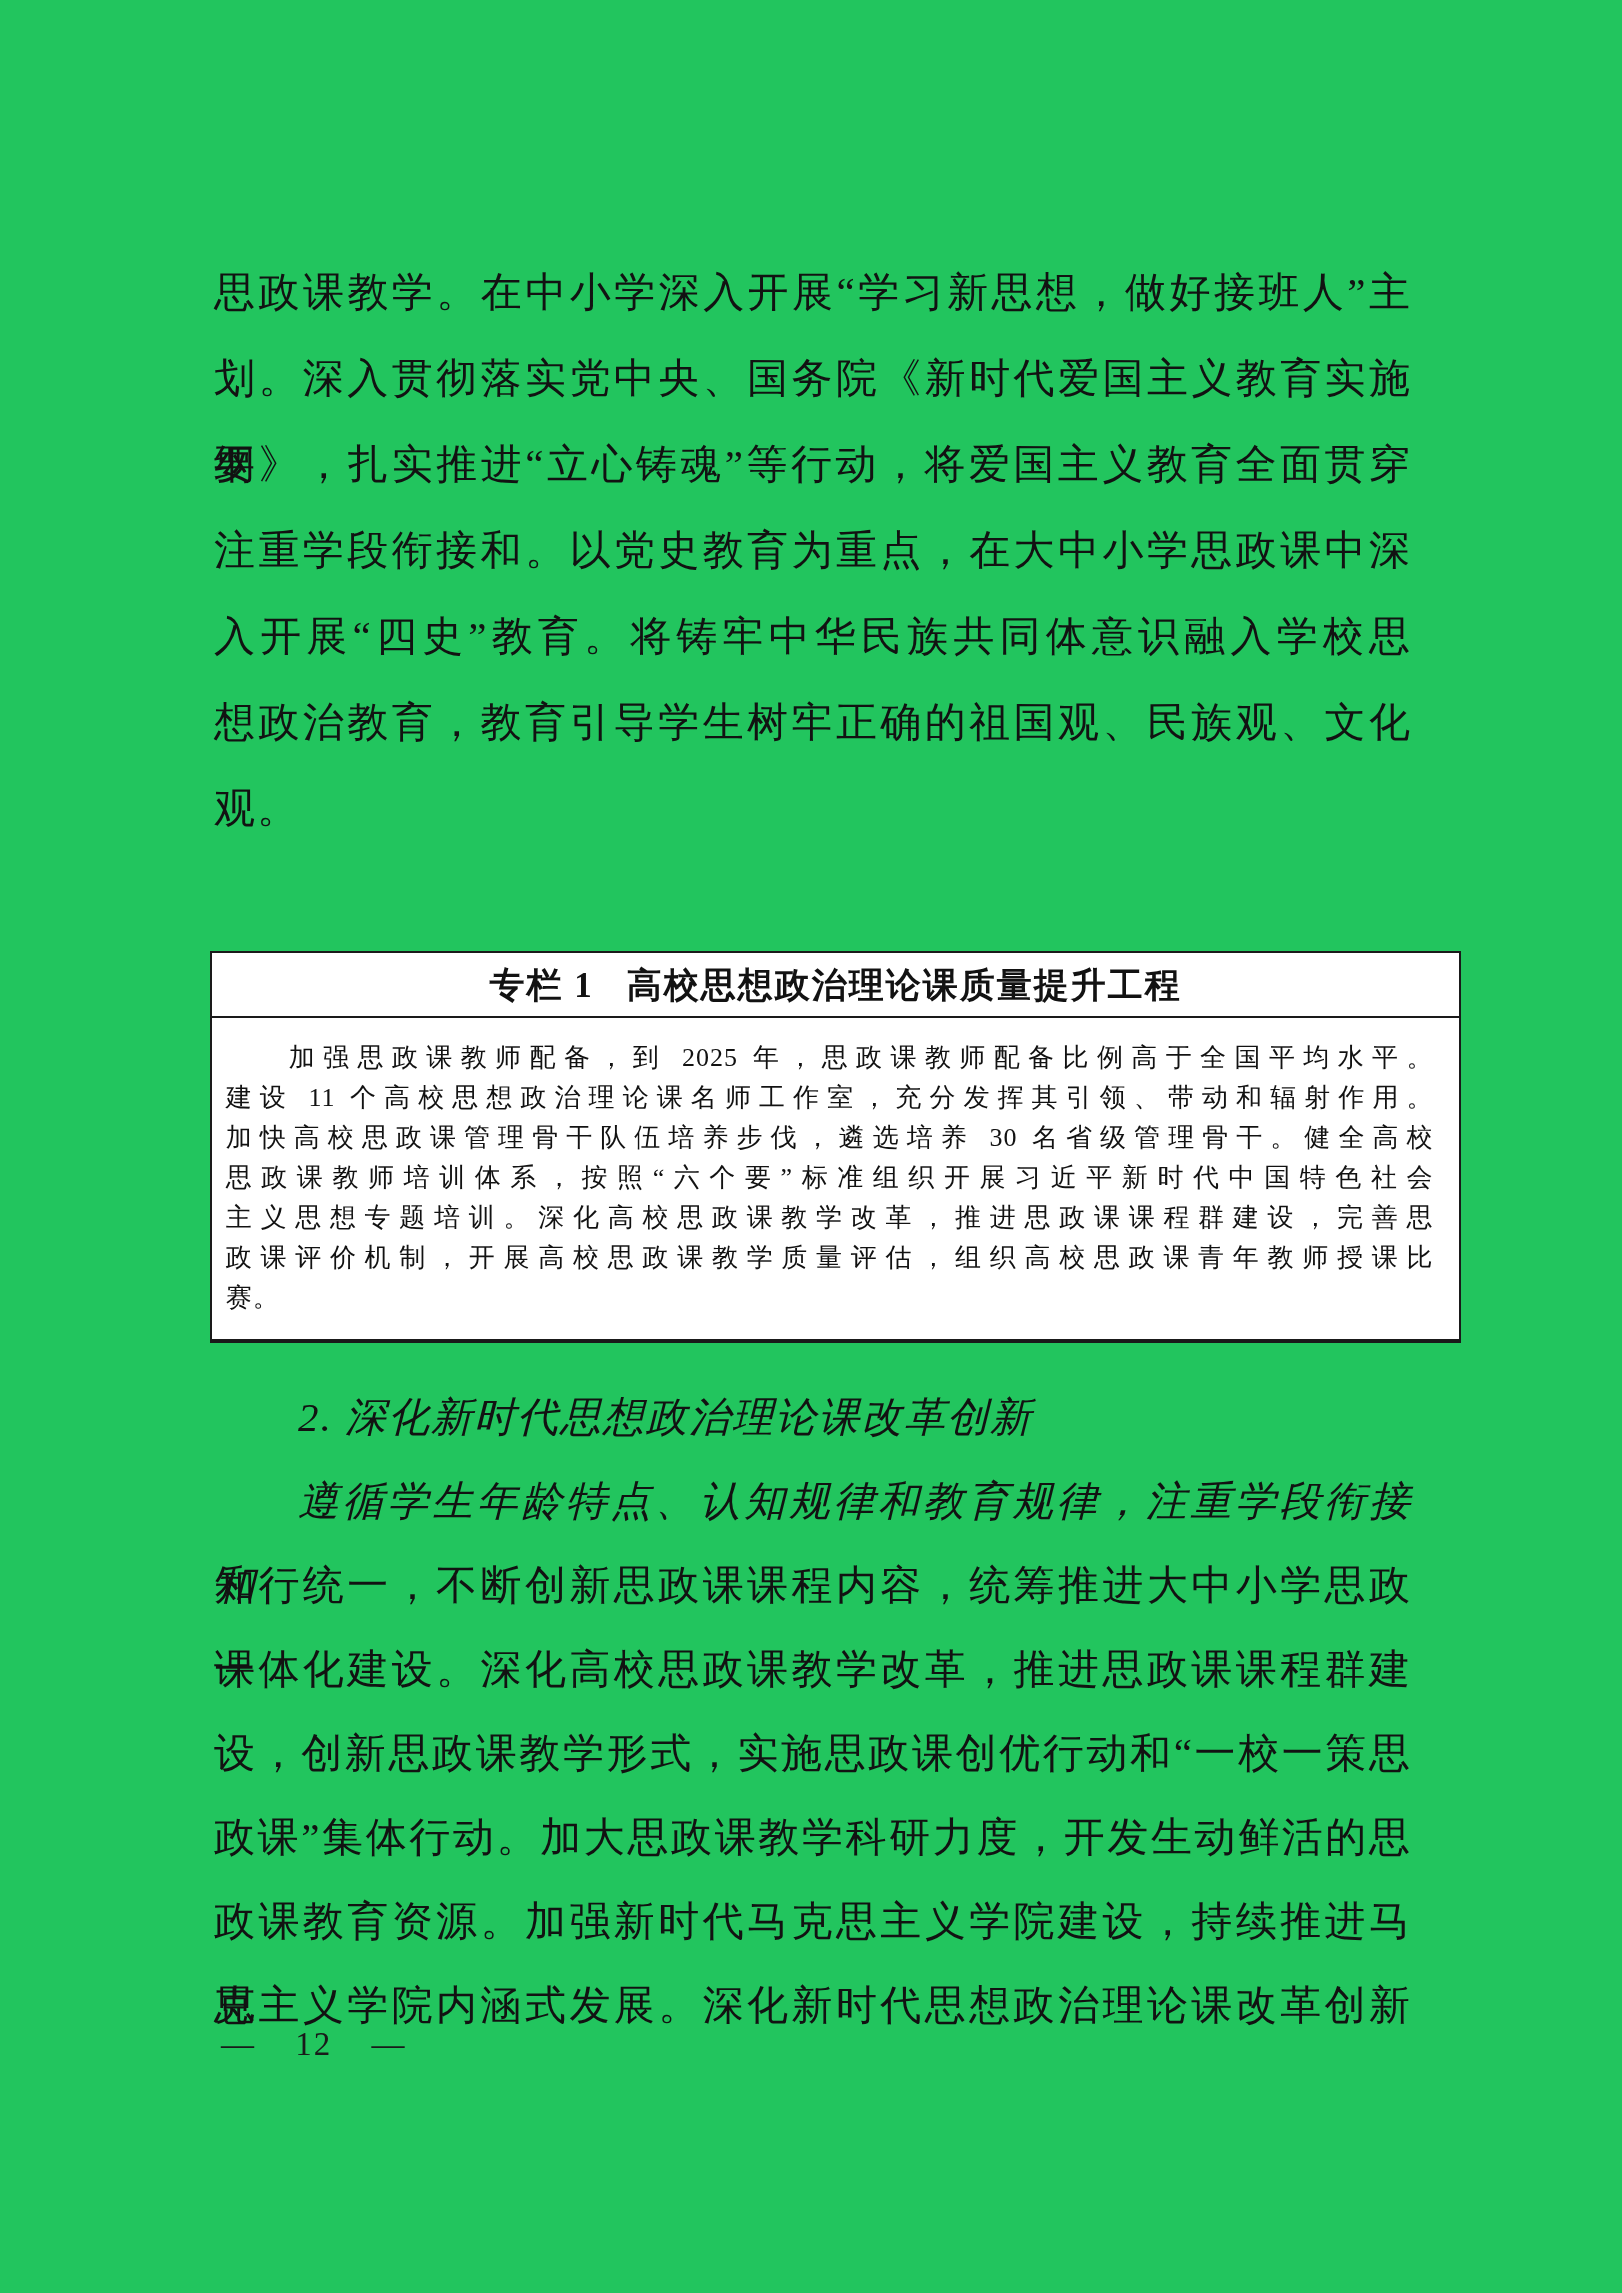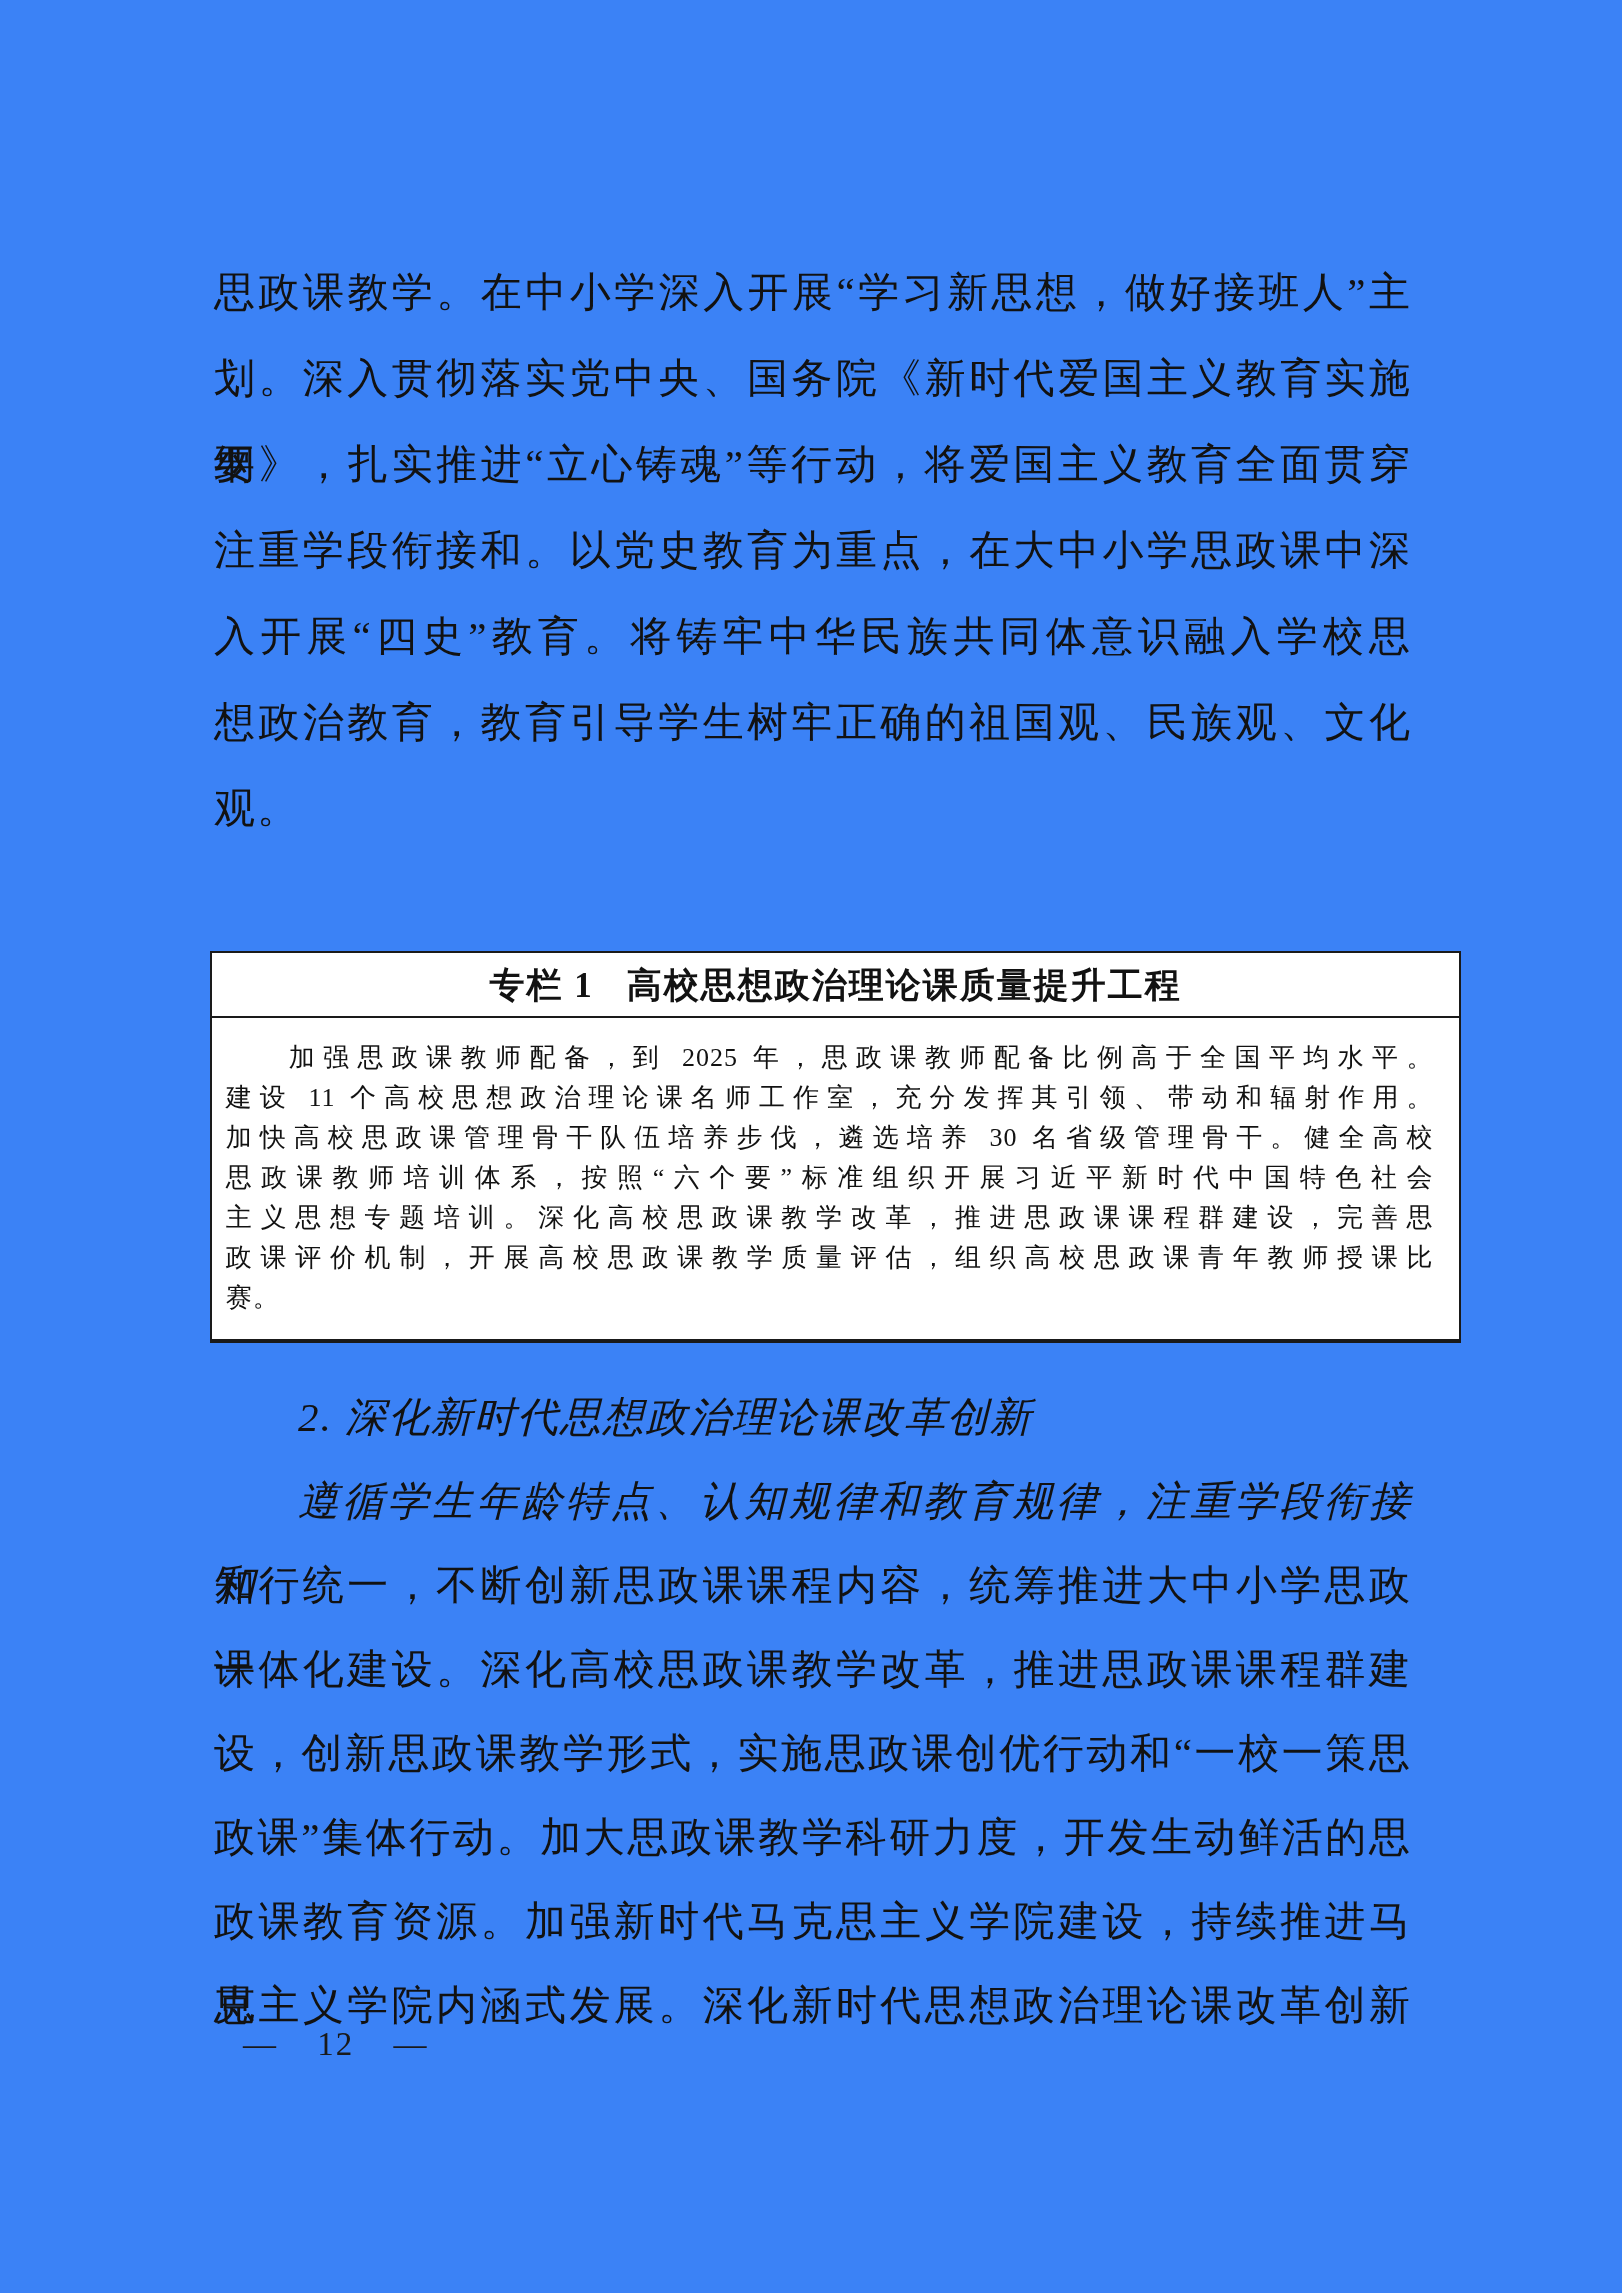--- a/index.html
+++ b/index.html
@@ -4,21 +4,21 @@
 <style>
   html, body {
     margin: 0;
     padding: 0;
     background: #e8e8e8;
   }
   .page {
     position: relative;
     width: 1622px;
     height: 2294px;
-    background: #3b82f6;
+    background: #22c55e;
     color: #121212;
     font-family: "Liberation Serif", "DejaVu Serif", serif;
     overflow: hidden;
   }
   .para {
     position: absolute;
     left: 214px;
     width: 1198px;
   }
   #para1 { top: 249px; }
@@ -69,21 +69,21 @@
     height: 40px;
     letter-spacing: 1px;
     text-align: justify;
     text-align-last: justify;
   }
   .box-line.first { text-indent: 63px; }
   .box-line.short { text-align-last: left; }
 
   .page-number {
     position: absolute;
-    left: 243px;
+    left: 221px;
     top: 2025px;
     font-size: 33px;
     line-height: 39px;
     word-spacing: 29px;
     letter-spacing: 2px;
     color: #1a1a1a;
   }
 </style>
 </head>
 <body>

